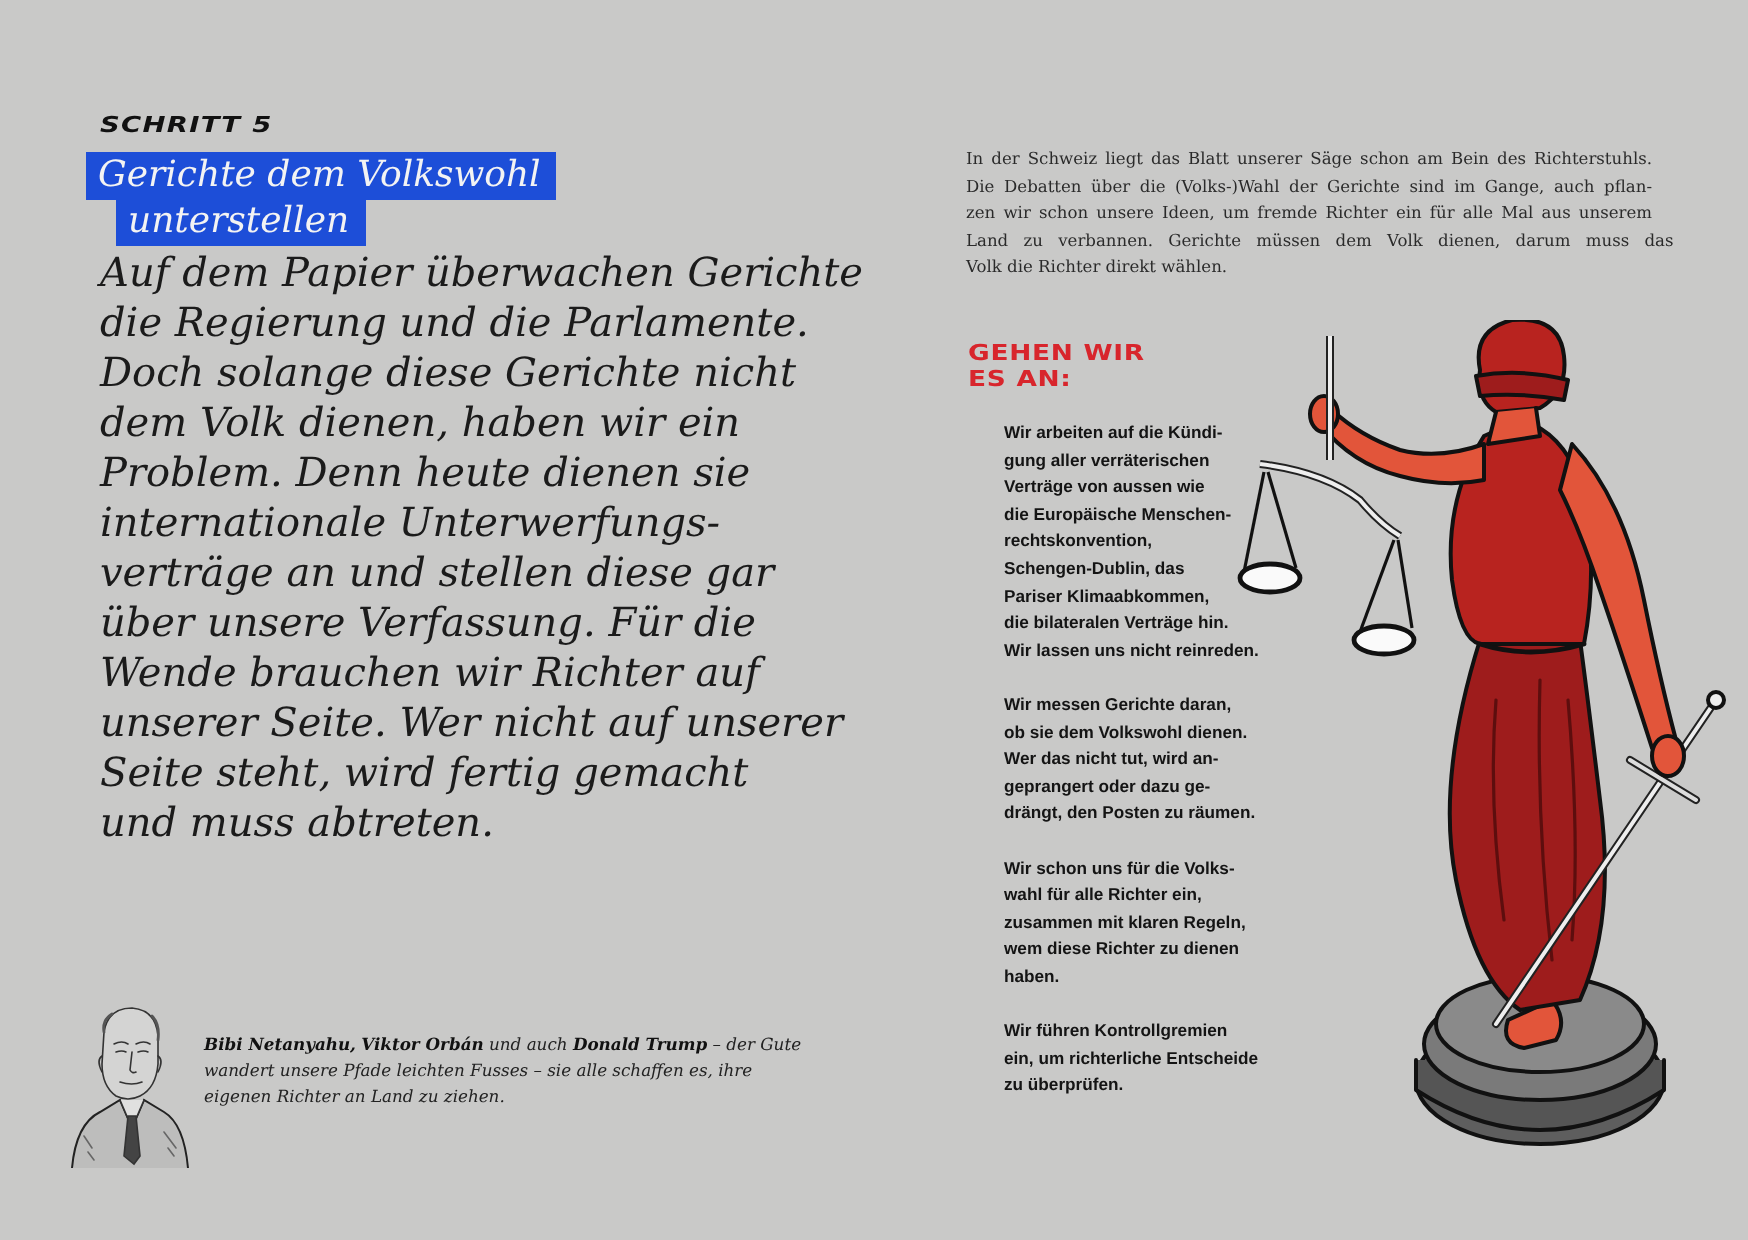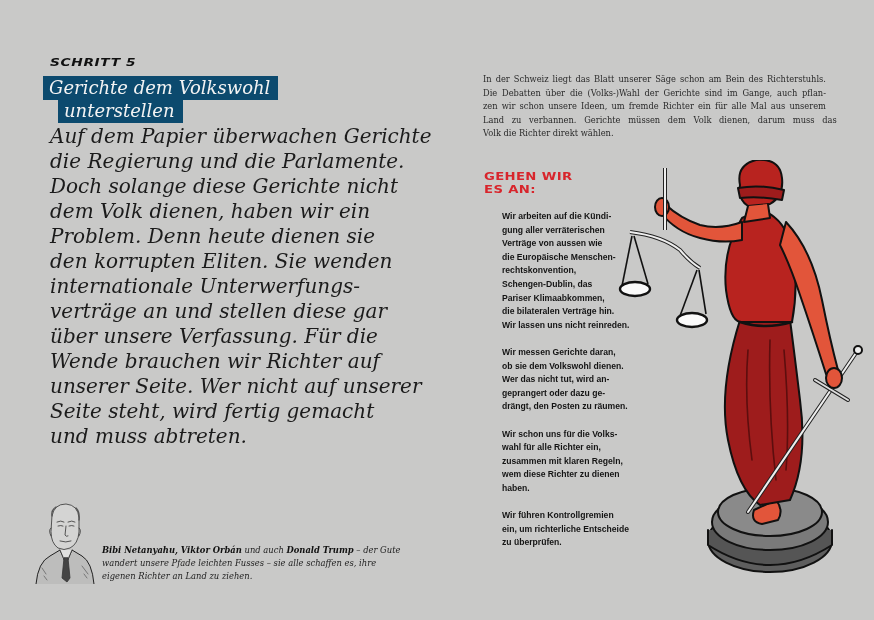--- a/index.html
+++ b/index.html
@@ -13,38 +13,38 @@
   .page-left { position:absolute; left:0; top:0; width:437px; height:620px;font-style:italic; }
   .page-right { position:absolute; left:437px; top:0; width:437px; height:620px; }
 
   .step-label {
     position:absolute; left:50px; top:56px;
     font-family:"DejaVu Sans", sans-serif; font-weight:900;
     font-size:11px; letter-spacing:0.5px; color:#111;
     transform:scaleX(1.25); transform-origin:left center;
   }
   .title-line {
-    position:absolute; background:#0c4a6e; color:#f3f3f3;
+    position:absolute; background:#1d4ed8; color:#f3f3f3;
     font-family:"DejaVu Serif", serif; font-size:18px;
     line-height:24px; padding:0 8px 0 6px; white-space:nowrap;
   }
   .title-line.l1 { left:43px; top:76px; }
   .title-line.l2 { left:58px; top:99px; }
 
   .lead {
     position:absolute; left:50px; top:124px; width:350px;
     font-family:"DejaVu Serif", serif; font-size:20px;
     line-height:25px; color:#1b1b1b; margin:0;
   }
   .lead span { display:block; white-space:nowrap; }
 
   .portrait { position:absolute; left:32px; top:498px; width:64px; height:86px; }
   .caption {
     position:absolute; left:102px; top:516px; width:300px;
-    font-family:"DejaVu Serif", serif; font-size:8.4px; line-height:13px; color:#222;margin-top:28px;
+    font-family:"DejaVu Serif", serif; font-size:8.4px; line-height:13px; color:#222;
   }
   .caption b { font-weight:bold; color:#111; }
 
   .intro {
     position:absolute; left:483px; top:73px; width:343px;
     font-family:"DejaVu Serif", serif; font-size:8.3px; line-height:13.6px;
     color:#2a2a2a; text-align:justify;
   }
   .intro span { display:block; white-space:nowrap; }
   .intro span.j { text-align-last:justify; }
@@ -72,21 +72,20 @@
   <div class="step-label">SCHRITT 5</div>
   <div class="title-line l1">Gerichte dem Volkswohl</div>
   <div class="title-line l2">unterstellen</div>
 
   <div class="lead">
     <span>Auf dem Papier überwachen Gerichte</span>
     <span>die Regierung und die Parlamente.</span>
     <span>Doch solange diese Gerichte nicht</span>
     <span>dem Volk dienen, haben wir ein</span>
     <span>Problem. Denn heute dienen sie</span>
-    <span>den korrupten Eliten. Sie wenden</span>
     <span>internationale Unterwerfungs-</span>
     <span>verträge an und stellen diese gar</span>
     <span>über unsere Verfassung. Für die</span>
     <span>Wende brauchen wir Richter auf</span>
     <span>unserer Seite. Wer nicht auf unserer</span>
     <span>Seite steht, wird fertig gemacht</span>
     <span>und muss abtreten.</span>
   </div>
 
   <svg class="portrait" viewBox="0 0 64 86">

